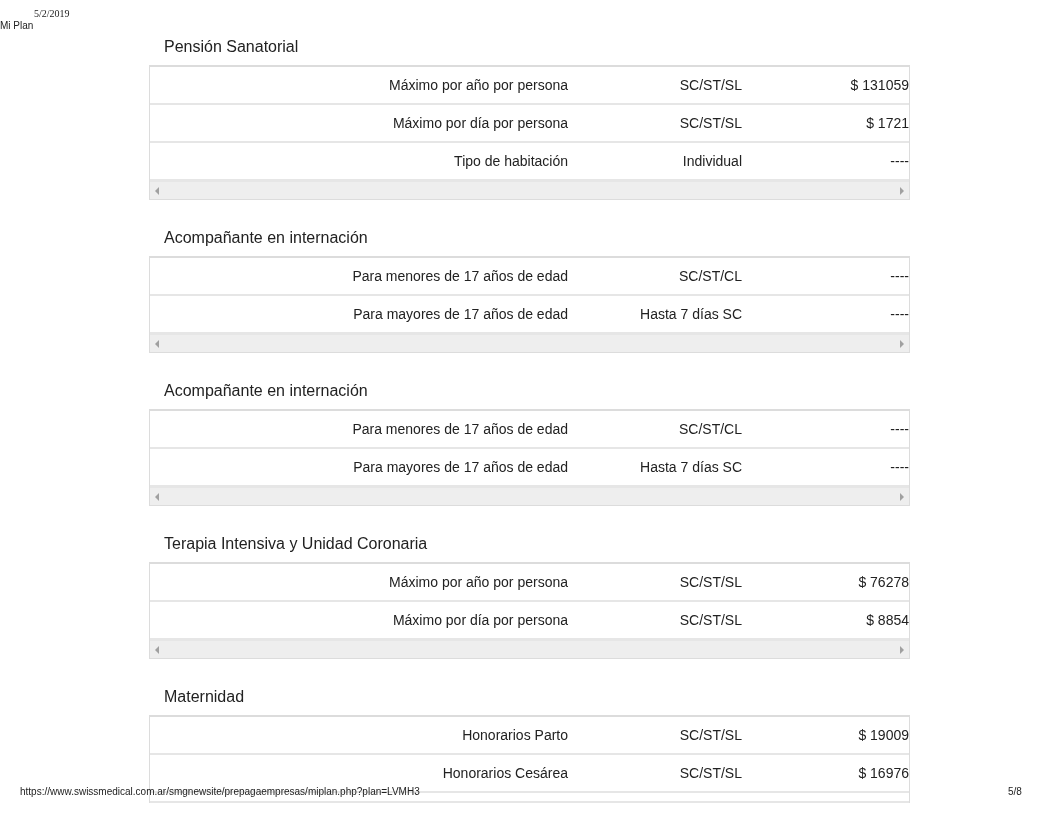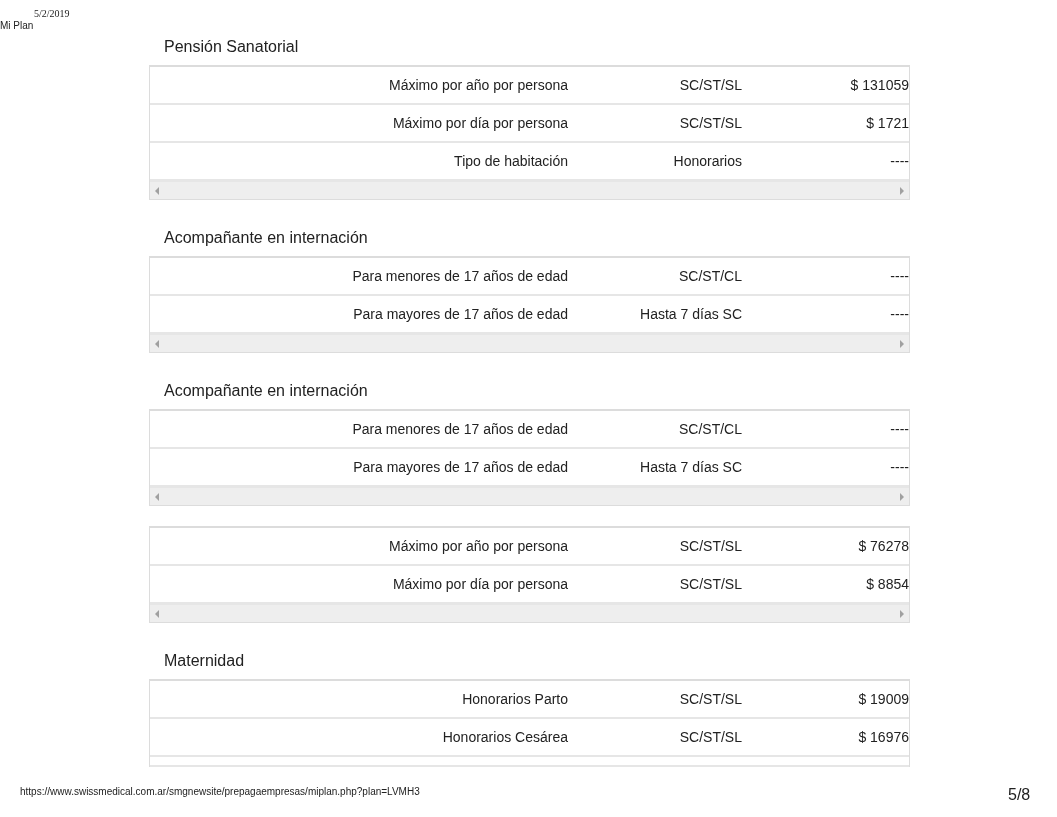--- a/index.html
+++ b/index.html
@@ -12,21 +12,21 @@
       position: absolute; left: 34px; top: 8px; font-size: 10px; color: #222; font-family: Liberation Serif, serif;
     }
     .print-header-title {
       position: absolute; left: 0; right: 0; top: 20px; 
       font-size: 10px; color: #222;
     }
     .print-footer-url {
       position: absolute; left: 20px; top: 786px; font-size: 10px; color: #222;
     }
     .print-footer-page {
-      position: absolute; left: 1008px; top: 786px; font-size: 16px; color: #222;
+      position: absolute; left: 1008px; top: 786px; font-size: 10px; color: #222;
     }
     .content {
       position: absolute; left: 149px; top: 29px; width: 761px;
     }
     .section-title {
       font-size: 16px; color: #222; padding-left: 15px;
       height: 36px; line-height: 36px;
     }
     .table-box {
       border: 1px solid #dcdcdc; border-top: 2px solid #dcdcdc;
@@ -70,21 +70,21 @@
       <span class="cell-coverage">SC/ST/SL</span>
       <span class="cell-amount">$ 131059</span>
     </div>
     <div class="row">
       <span class="cell-label">Máximo por día por persona</span>
       <span class="cell-coverage">SC/ST/SL</span>
       <span class="cell-amount">$ 1721</span>
     </div>
     <div class="row">
       <span class="cell-label">Tipo de habitación</span>
-      <span class="cell-coverage">Honorarios</span>
+      <span class="cell-coverage">Individual</span>
       <span class="cell-amount">----</span>
     </div>
     <div class="hscroll">
       <span class="scroll-arrow-left"></span>
       <span class="scroll-arrow-right"></span>
     </div>
   </div>
 
   <div class="section-title">Acompañante en internación</div>
   <div class="table-box">
@@ -115,20 +115,21 @@
       <span class="cell-label">Para mayores de 17 años de edad</span>
       <span class="cell-coverage">Hasta 7 días SC</span>
       <span class="cell-amount">----</span>
     </div>
     <div class="hscroll">
       <span class="scroll-arrow-left"></span>
       <span class="scroll-arrow-right"></span>
     </div>
   </div>
 
+  <div class="section-title">Terapia Intensiva y Unidad Coronaria</div>
   <div class="table-box">
     <div class="row">
       <span class="cell-label">Máximo por año por persona</span>
       <span class="cell-coverage">SC/ST/SL</span>
       <span class="cell-amount">$ 76278</span>
     </div>
     <div class="row">
       <span class="cell-label">Máximo por día por persona</span>
       <span class="cell-coverage">SC/ST/SL</span>
       <span class="cell-amount">$ 8854</span>

